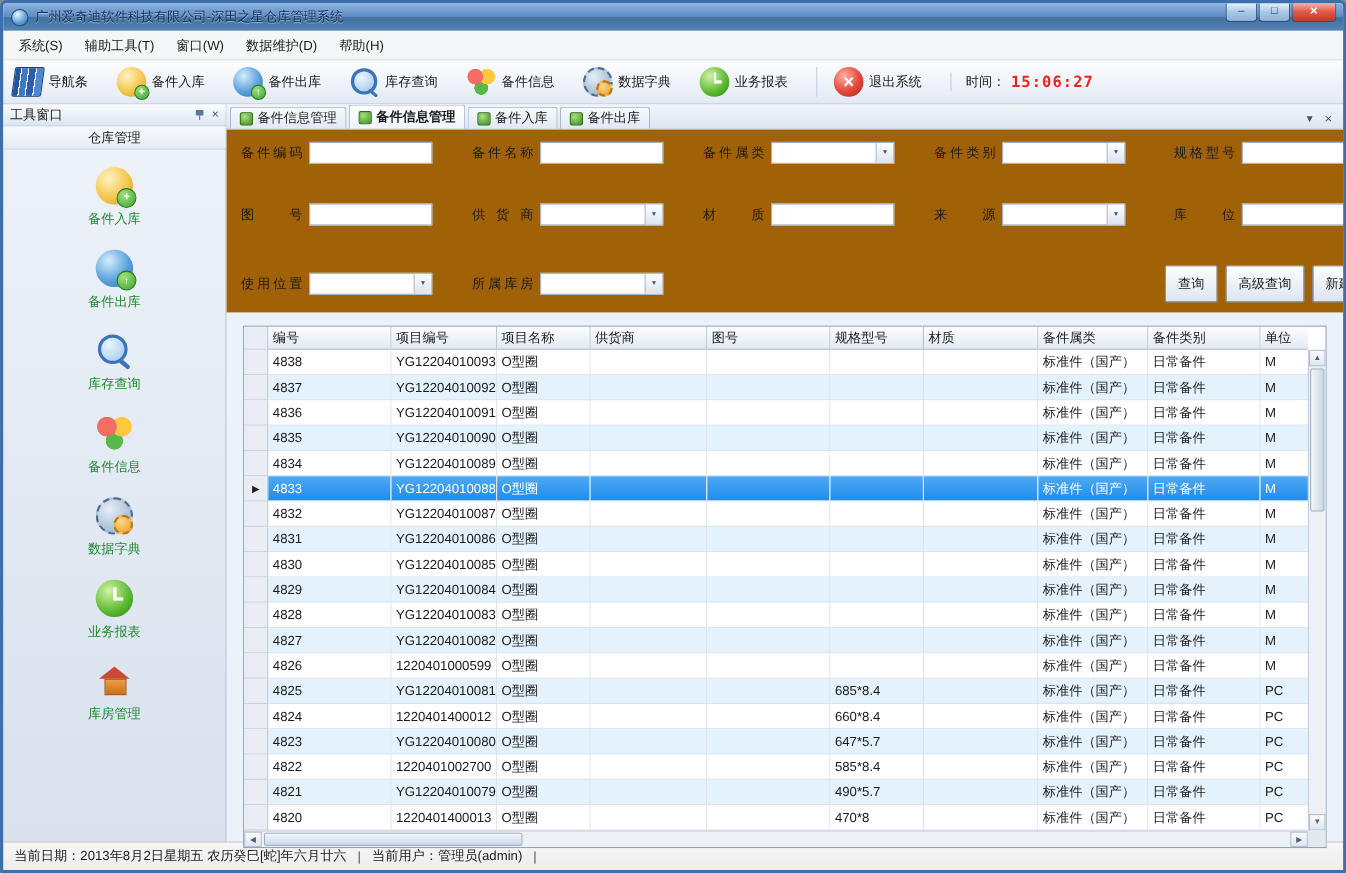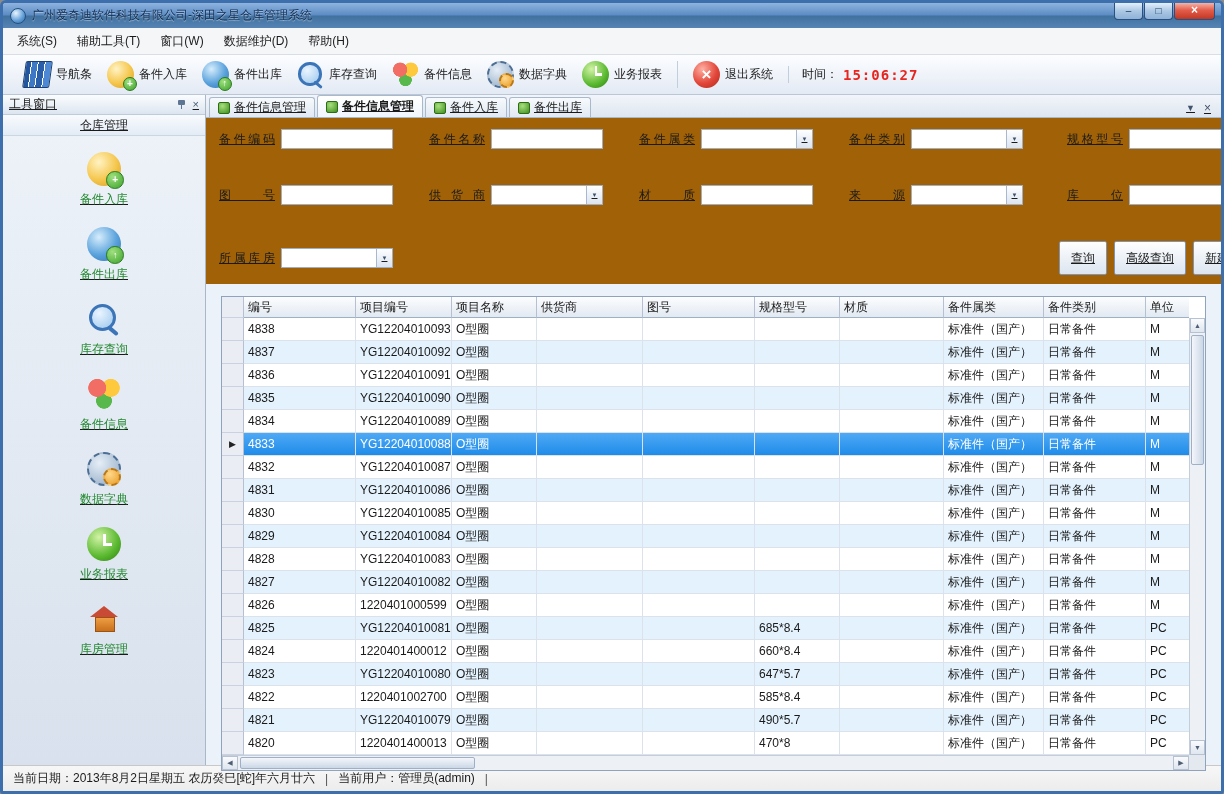--- a/index.html
+++ b/index.html
@@ -20,21 +20,21 @@
     background:linear-gradient(#E3F0FB,#ABC7E4 50%,#8FB2D6);color:#16365C;
     font-size:10px;line-height:15px;text-align:center;cursor:default;}
   .win-btn.close{width:41px;background:linear-gradient(#F5B3A6,#E35D4B 45%,#C23722);color:#fff;font-weight:bold;font-size:12px;}
   .ico-app{width:16px;height:16px;border-radius:50%;flex:none;
     background:radial-gradient(circle at 35% 30%,#E8F4FF,#5D9BD6 60%,#2F6CA8);border:1px solid #24517E;}
   
   .menubar{height:27px;flex:none;background:#F5F6F8;border-bottom:1px solid #D9DEE6;display:flex;align-items:center;padding:0 4px;}
   .menu-item{padding:4px 10px;cursor:default;}
   
   .toolbar{height:40px;flex:none;background:linear-gradient(#FCFDFF,#E3EAF4);border-bottom:1px solid #BBC7D6;
-    display:flex;align-items:center;padding:0 21px;gap:15px;}
+    display:flex;align-items:center;padding:0 9px;gap:26px;}
   .tool-item{display:flex;align-items:center;gap:5px;cursor:default;}
   .tool-item .ico{width:27px;height:27px;}
   .sep-before{border-left:1px solid #C3CEDC;padding-left:15px;}
   .time-box{display:flex;align-items:center;gap:5px;border-left:1px solid #C3CEDC;padding-left:13px;}
   .time-value{color:#E8251F;font:bold 14px "DejaVu Sans Mono",monospace;letter-spacing:1px;}
   
   .ico{display:inline-block;position:relative;flex:none;}
   .ico.lg{width:34px;height:34px;}
   .ico-navbar{border:1px solid #1A3F70;border-radius:2px;transform:skewX(-8deg);
     background:linear-gradient(90deg,#2456A0 0 18%,#fff 18% 22%,#3E79C6 22% 44%,#fff 44% 48%,#295FA9 48% 72%,#fff 72% 76%,#4C88D4 76% 100%);}
@@ -61,21 +61,21 @@
   .ico-report::before{content:'';position:absolute;left:47%;top:20%;width:9%;height:32%;background:#fff;}
   .ico-report::after{content:'';position:absolute;left:47%;top:46%;width:27%;height:9%;background:#fff;}
   .ico-exit{border-radius:50%;background:radial-gradient(circle at 35% 30%,#FFAFA3,#E2473A 55%,#B1261A);}
   .ico-exit::after{content:'\D7';position:absolute;inset:0;display:flex;align-items:center;justify-content:center;
     color:#fff;font-weight:bold;font-size:17px;}
   .ico-warehouse::before{content:'';position:absolute;left:3px;top:4px;width:0;height:0;
     border-left:14px solid transparent;border-right:14px solid transparent;border-bottom:11px solid #C94A35;}
   .ico-warehouse::after{content:'';position:absolute;left:8px;top:15px;width:18px;height:13px;
     background:linear-gradient(#EE9E45,#C9701B);border:1px solid #9E5212;}
   
-  .main{flex:1;display:flex;min-height:0;text-decoration:underline;}
+  .main{flex:1;display:flex;min-height:0;}
   
   .sidebar{width:203px;flex:none;border-right:1px solid #A9B7C9;background:linear-gradient(180deg,#EEF3F9,#D8E1ED);
     display:flex;flex-direction:column;}
   .sb-header{height:20px;flex:none;background:linear-gradient(#FBFDFE,#DCE5F0);border-bottom:1px solid #BECBDA;
     display:flex;align-items:center;gap:7px;padding:0 6px;}
   .sb-header .spacer{flex:1;}
   .pin-icon{width:9px;height:11px;position:relative;display:inline-block;}
   .pin-icon::before{content:'';position:absolute;left:1px;top:1px;width:7px;height:5px;background:#5E7694;border-radius:1px;}
   .pin-icon::after{content:'';position:absolute;left:4px;top:6px;width:1px;height:4px;background:#5E7694;}
   .sb-close{color:#4A5B72;font-size:11px;line-height:11px;cursor:default;}
@@ -349,20 +349,27 @@
             </span>
           </div>
           <div class="fld">
             <label>库位</label>
             <span class="ctl sel">
               <span class="val"></span>
               <span class="arrow">▼</span>
             </span>
           </div>
           <div class="fld">
+            <label>使用位置</label>
+            <span class="ctl sel">
+              <span class="val"></span>
+              <span class="arrow">▼</span>
+            </span>
+          </div>
+          <div class="fld">
             <label>所属库房</label>
             <span class="ctl sel">
               <span class="val"></span>
               <span class="arrow">▼</span>
             </span>
           </div>
         <div class="form-buttons">
           <div class="btn">查询</div>
           <div class="btn">高级查询</div>
           <div class="btn">新建</div>

